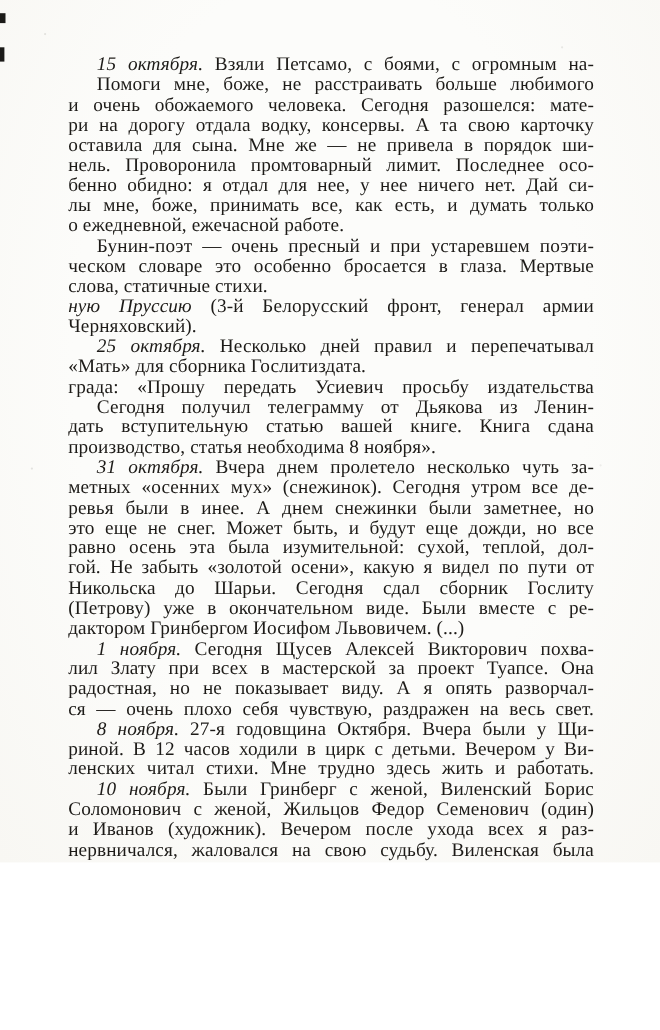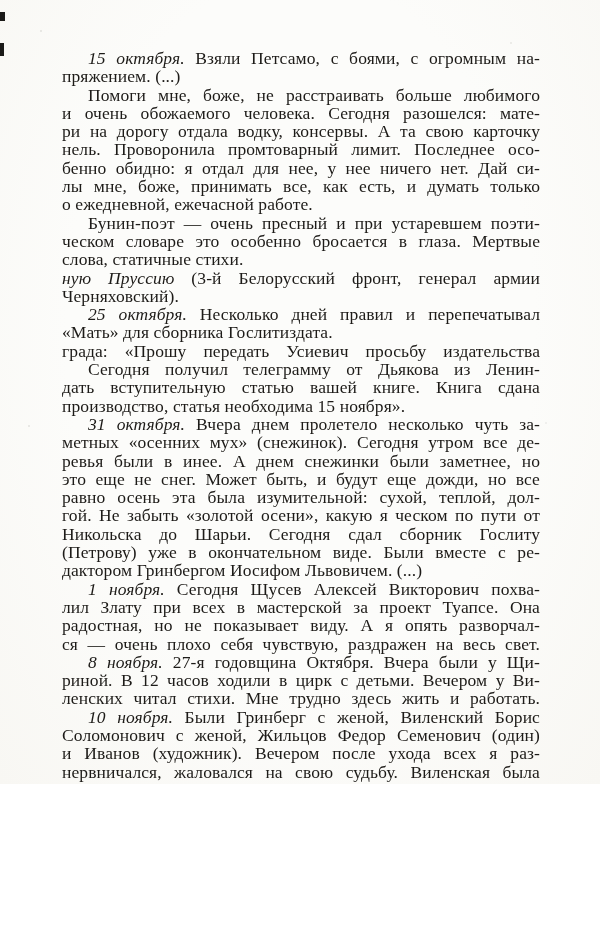--- a/index.html
+++ b/index.html
@@ -63,26 +63,26 @@
 <body>
 
 <div class="page">
   <div class="scan-mark m1"></div>
   <div class="scan-mark m2"></div>
   <div class="specks"></div>
 
   <div class="text-block" id="text-block">
       <div>
         <div class="line indent just"><i>15 октября.</i> Взяли Петсамо, с боями, с огромным на-</div>
-        <div class="line">пряжением. (...)</div>
       </div>
       <div>
         <div class="line indent just">Помоги мне, боже, не расстраивать больше любимого</div>
         <div class="line just">и очень обожаемого человека. Сегодня разошелся: мате-</div>
         <div class="line just">ри на дорогу отдала водку, консервы. А та свою карточку</div>
+        <div class="line just">оставила для сына. Мне же — не привела в порядок ши-</div>
         <div class="line just">нель. Проворонила промтоварный лимит. Последнее осо-</div>
         <div class="line just">бенно обидно: я отдал для нее, у нее ничего нет. Дай си-</div>
         <div class="line just">лы мне, боже, принимать все, как есть, и думать только</div>
         <div class="line">о ежедневной, ежечасной работе.</div>
       </div>
       <div>
         <div class="line indent just">Бунин-поэт — очень пресный и при устаревшем поэти-</div>
         <div class="line just">ческом словаре это особенно бросается в глаза. Мертвые</div>
         <div class="line">слова, статичные стихи.</div>
       </div>
@@ -91,29 +91,29 @@
         <div class="line">Черняховский).</div>
       </div>
       <div>
         <div class="line indent just"><i>25 октября.</i> Несколько дней правил и перепечатывал</div>
         <div class="line">«Мать» для сборника Гослитиздата.</div>
       </div>
       <div>
         <div class="line just">града: «Прошу передать Усиевич просьбу издательства</div>
         <div class="line indent just">Сегодня получил телеграмму от Дьякова из Ленин-</div>
         <div class="line just">дать вступительную статью вашей книге. Книга сдана</div>
-        <div class="line">производство, статья необходима 15 ноября».</div>
+        <div class="line">производство, статья необходима 8 ноября».</div>
       </div>
       <div>
         <div class="line indent just"><i>31 октября.</i> Вчера днем пролетело несколько чуть за-</div>
         <div class="line just">метных «осенних мух» (снежинок). Сегодня утром все де-</div>
         <div class="line just">ревья были в инее. А днем снежинки были заметнее, но</div>
         <div class="line just">это еще не снег. Может быть, и будут еще дожди, но все</div>
         <div class="line just">равно осень эта была изумительной: сухой, теплой, дол-</div>
-        <div class="line just">гой. Не забыть «золотой осени», какую я ческом по пути от</div>
+        <div class="line just">гой. Не забыть «золотой осени», какую я видел по пути от</div>
         <div class="line just">Никольска до Шарьи. Сегодня сдал сборник Гослиту</div>
         <div class="line just">(Петрову) уже в окончательном виде. Были вместе с ре-</div>
         <div class="line">дактором Гринбергом Иосифом Львовичем. (...)</div>
       </div>
       <div>
         <div class="line indent just"><i>1 ноября.</i> Сегодня Щусев Алексей Викторович похва-</div>
         <div class="line just">лил Злату при всех в мастерской за проект Туапсе. Она</div>
         <div class="line just">радостная, но не показывает виду. А я опять разворчал-</div>
         <div class="line just">ся — очень плохо себя чувствую, раздражен на весь свет.</div>
       </div>

